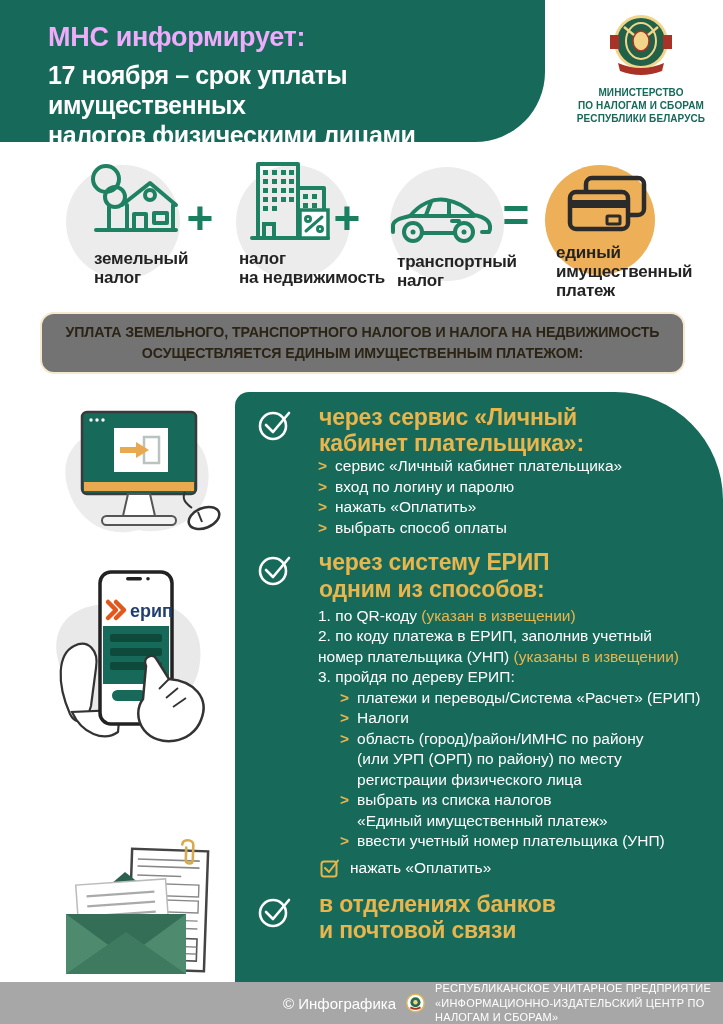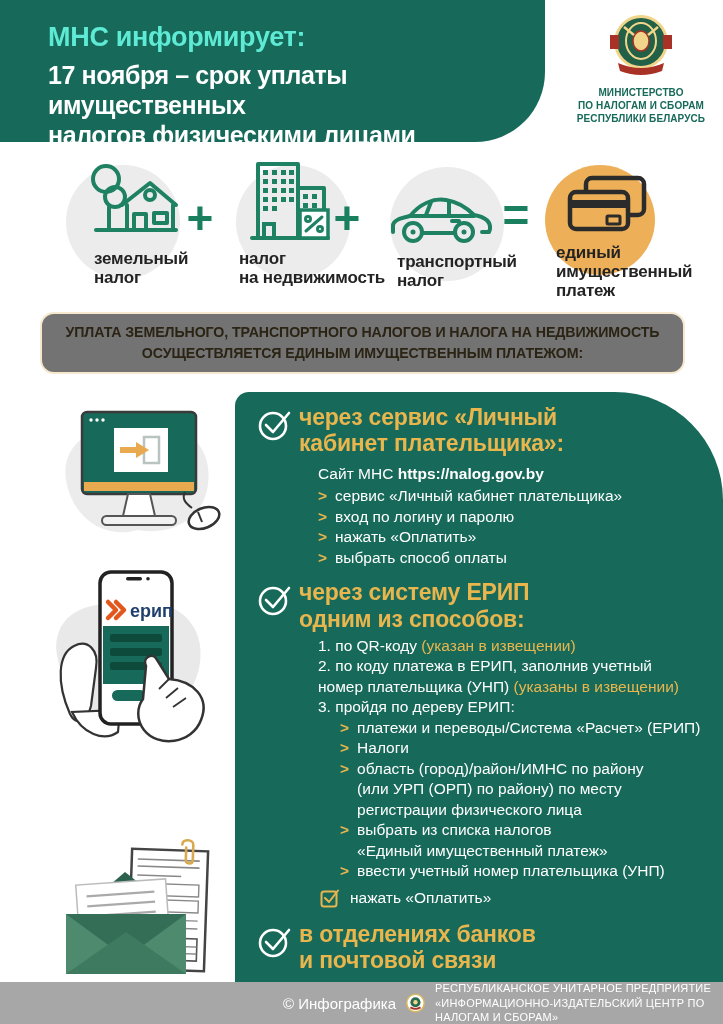--- a/index.html
+++ b/index.html
@@ -2,21 +2,21 @@
 <html><head>
 <meta charset="utf-8">
 <style>
   html,body{margin:0;padding:0;background:#fff;}
   .page{position:relative;width:723px;height:1024px;background:#ffffff;overflow:hidden;
         font-family:"Liberation Sans",sans-serif;}
 
   
   .hdr{position:absolute;left:0;top:0;width:545px;height:142px;background:#17695a;
        border-radius:0 0 70px 0;box-sizing:border-box;padding:22px 0 0 48px;}
-  .hdr-brand{color:#5eead4;font-size:27px;font-weight:bold;letter-spacing:-0.3px;}
+  .hdr-brand{color:#f0abfc;font-size:27px;font-weight:bold;letter-spacing:-0.3px;}
   .hdr-title{color:#fff;font-size:25px;font-weight:bold;line-height:1.2;margin-top:7px;
              white-space:pre-line;letter-spacing:-0.4px;}
 
   
   .ministry{position:absolute;left:560px;top:13px;width:162px;text-align:center;}
   .ministry svg{display:block;margin:0 auto;}
   .ministry-name{margin-top:5px;color:#17695a;font-weight:bold;font-size:10px;line-height:1.3;
                  white-space:pre-line;letter-spacing:0.1px;}
 
   
@@ -31,21 +31,21 @@
   
   .banner{position:absolute;left:40px;top:312px;width:645px;height:62px;background:#737373;
           border:2px solid #f6e8cd;border-radius:14px;box-sizing:border-box;
           display:flex;align-items:center;justify-content:center;text-align:center;}
   .banner-text{color:#2b2415;font-weight:bold;font-size:14.2px;line-height:1.5;
                white-space:pre-line;letter-spacing:-0.1px;}
 
   
   .panel{position:absolute;left:235px;top:392px;width:488px;height:590px;background:#17695a;
          border-radius:14px 108px 0 0;box-sizing:border-box;padding:12px 12px 0 22px;color:#fff;}
-  .sec-head{display:flex;gap:6px;align-items:flex-start;}
+  .sec-head{display:flex;gap:26px;align-items:flex-start;}
   .sec-head svg{flex:0 0 auto;margin-top:4px;}
   .sec-head h2{margin:0;color:#e9b64e;font-size:23px;font-weight:bold;line-height:1.14;
                white-space:pre-line;letter-spacing:-0.2px;}
   .site-line{margin:9px 0 3px 61px;font-size:15.5px;}
   .url{font-weight:bold;}
   .blist{list-style:none;margin:0 0 0 61px;padding:0;font-size:15.5px;line-height:20.5px;}
   .blist li{display:flex;gap:8px;}
   .blist li .txt{white-space:pre-line;}
   .mk{color:#e9b64e;font-weight:bold;flex:0 0 auto;}
   .numlist{margin:4px 0 0 61px;font-size:15.5px;line-height:20.5px;}
@@ -264,23 +264,20 @@
 
     <div class="sec-head">
       <svg width="36" height="34" viewBox="0 0 36 34">
         <circle cx="16" cy="18" r="13" fill="none" stroke="#fff" stroke-width="2.6"></circle>
         <path d="M9 17 L16 24 L32 5" fill="none" stroke="#fff" stroke-width="2.6" stroke-linecap="round" stroke-linejoin="round"></path>
       </svg>
       <h2>через сервис «Личный
 кабинет плательщика»:</h2>
     </div>
 
-    <div class="site-line">
-      <span>Сайт МНС</span> <span class="url">https://nalog.gov.by</span>
-    </div>
 
     <ul class="blist">
       <li>
           <span class="mk">&gt;</span>
           <span class="txt">сервис «Личный кабинет плательщика»</span>
         </li>
       <li>
           <span class="mk">&gt;</span>
           <span class="txt">вход по логину и паролю</span>
         </li>

